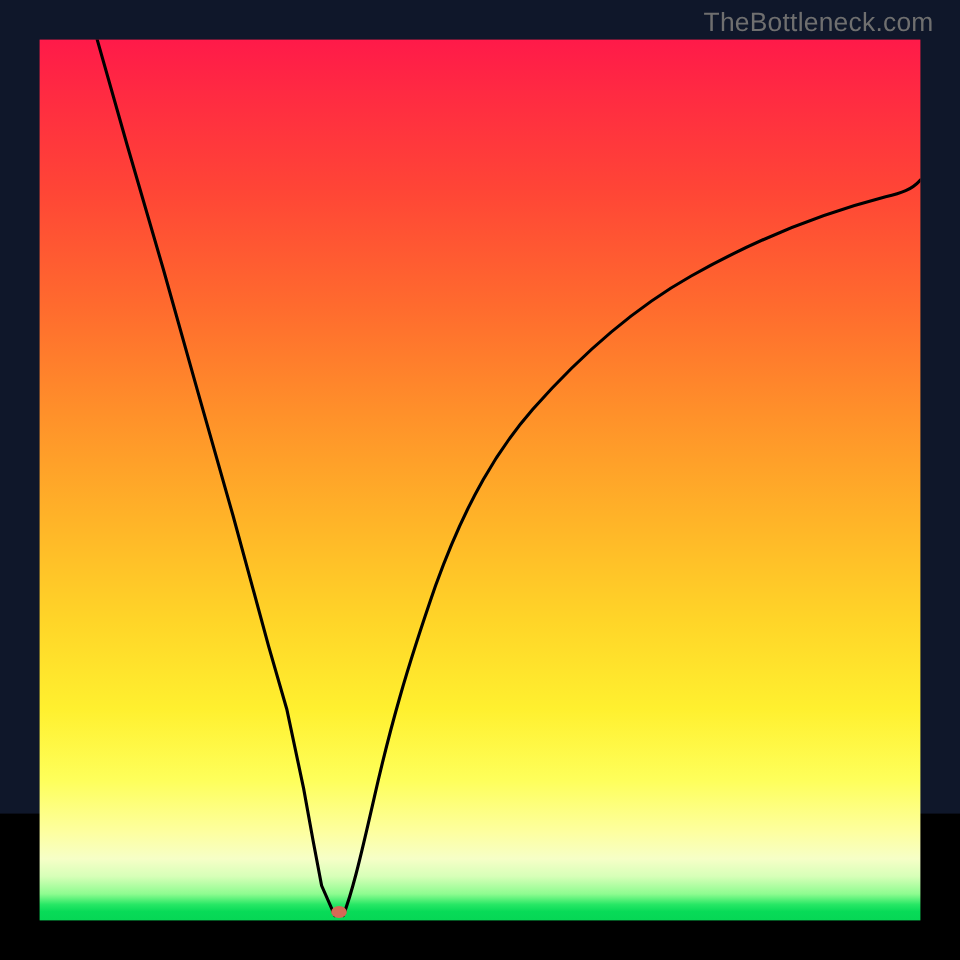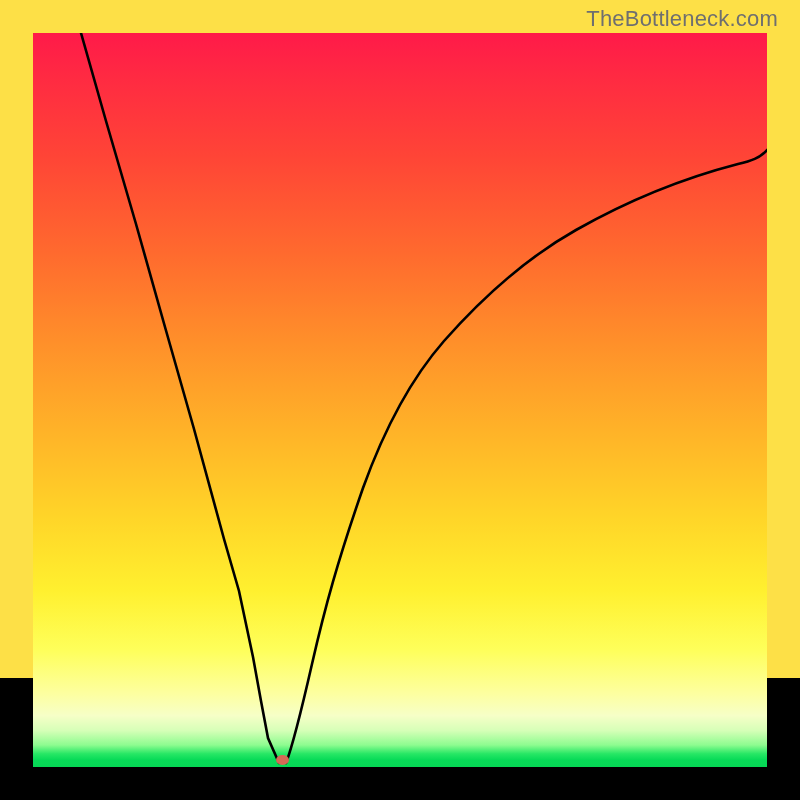--- a/index.html
+++ b/index.html
@@ -10,21 +10,21 @@
     background: #000;
     overflow: hidden;
     font-family: Arial, Helvetica, sans-serif;
   }
   .frame {
     position: absolute;
     left: 0;
     top: 0;
     width: 800px;
     height: 678px;
-    background: #fde047;
+    background: #0f172a;
   }
   .plot-area {
     position: absolute;
     left: 33px;
     top: 33px;
     width: 734px;
     height: 734px;
     
     background: linear-gradient(
       to bottom,

